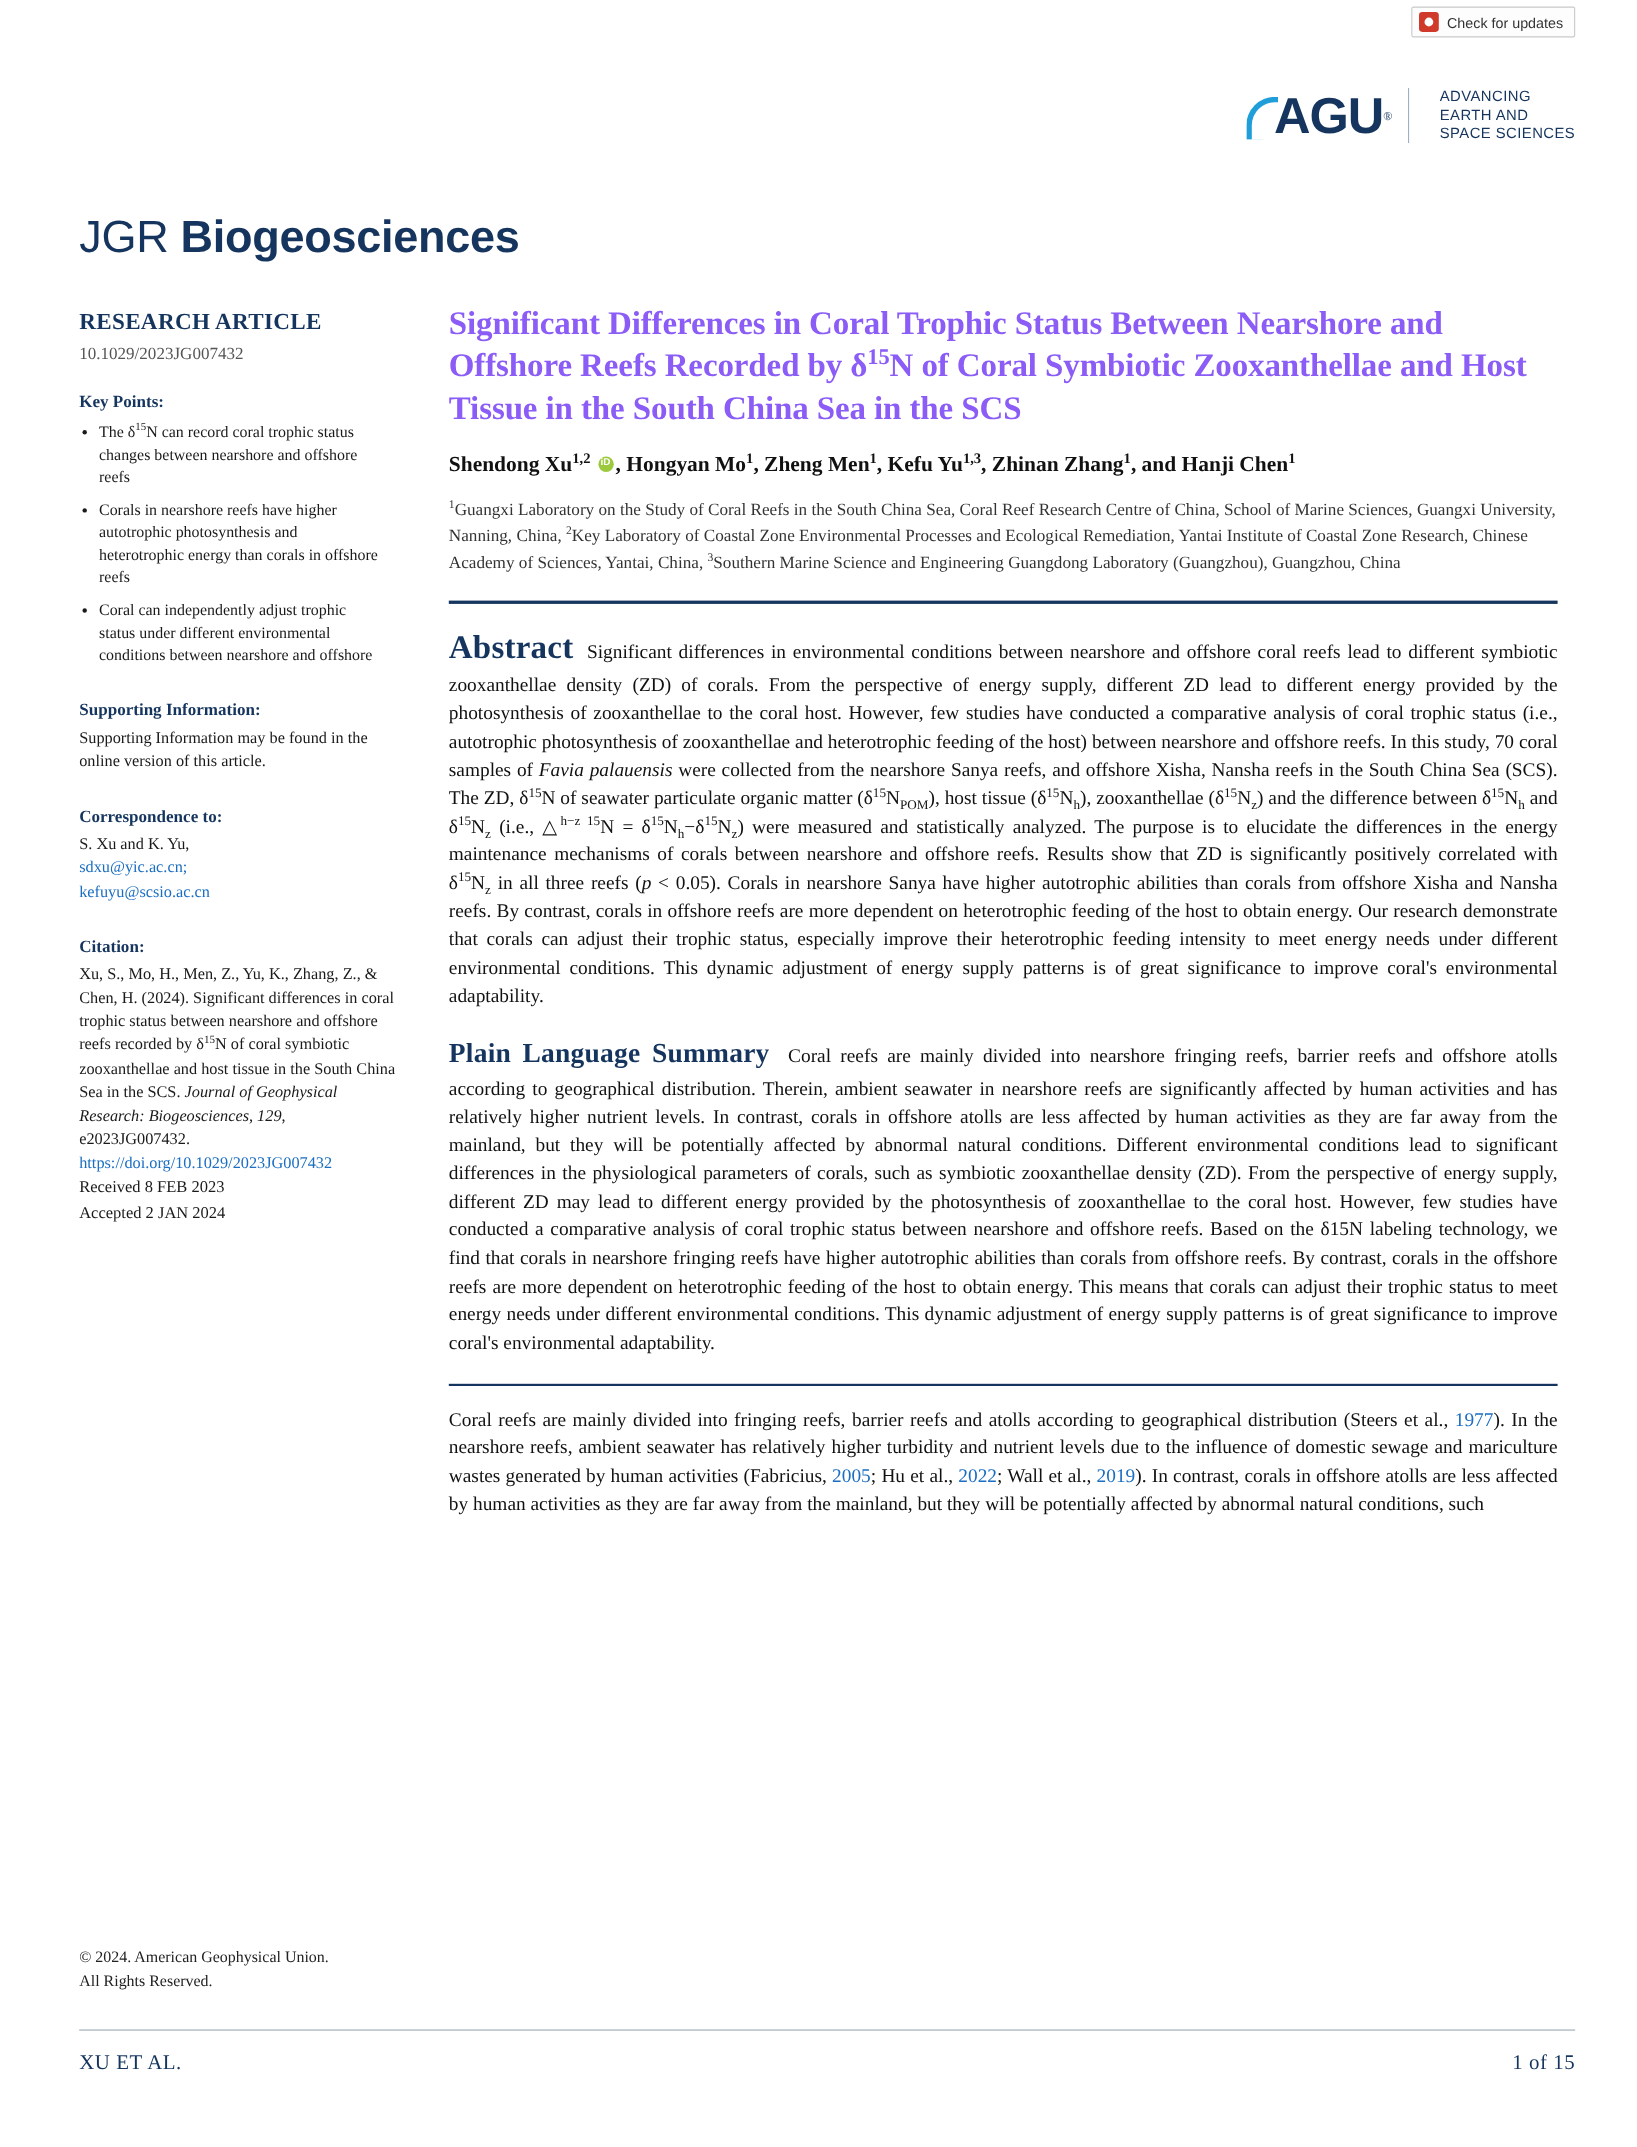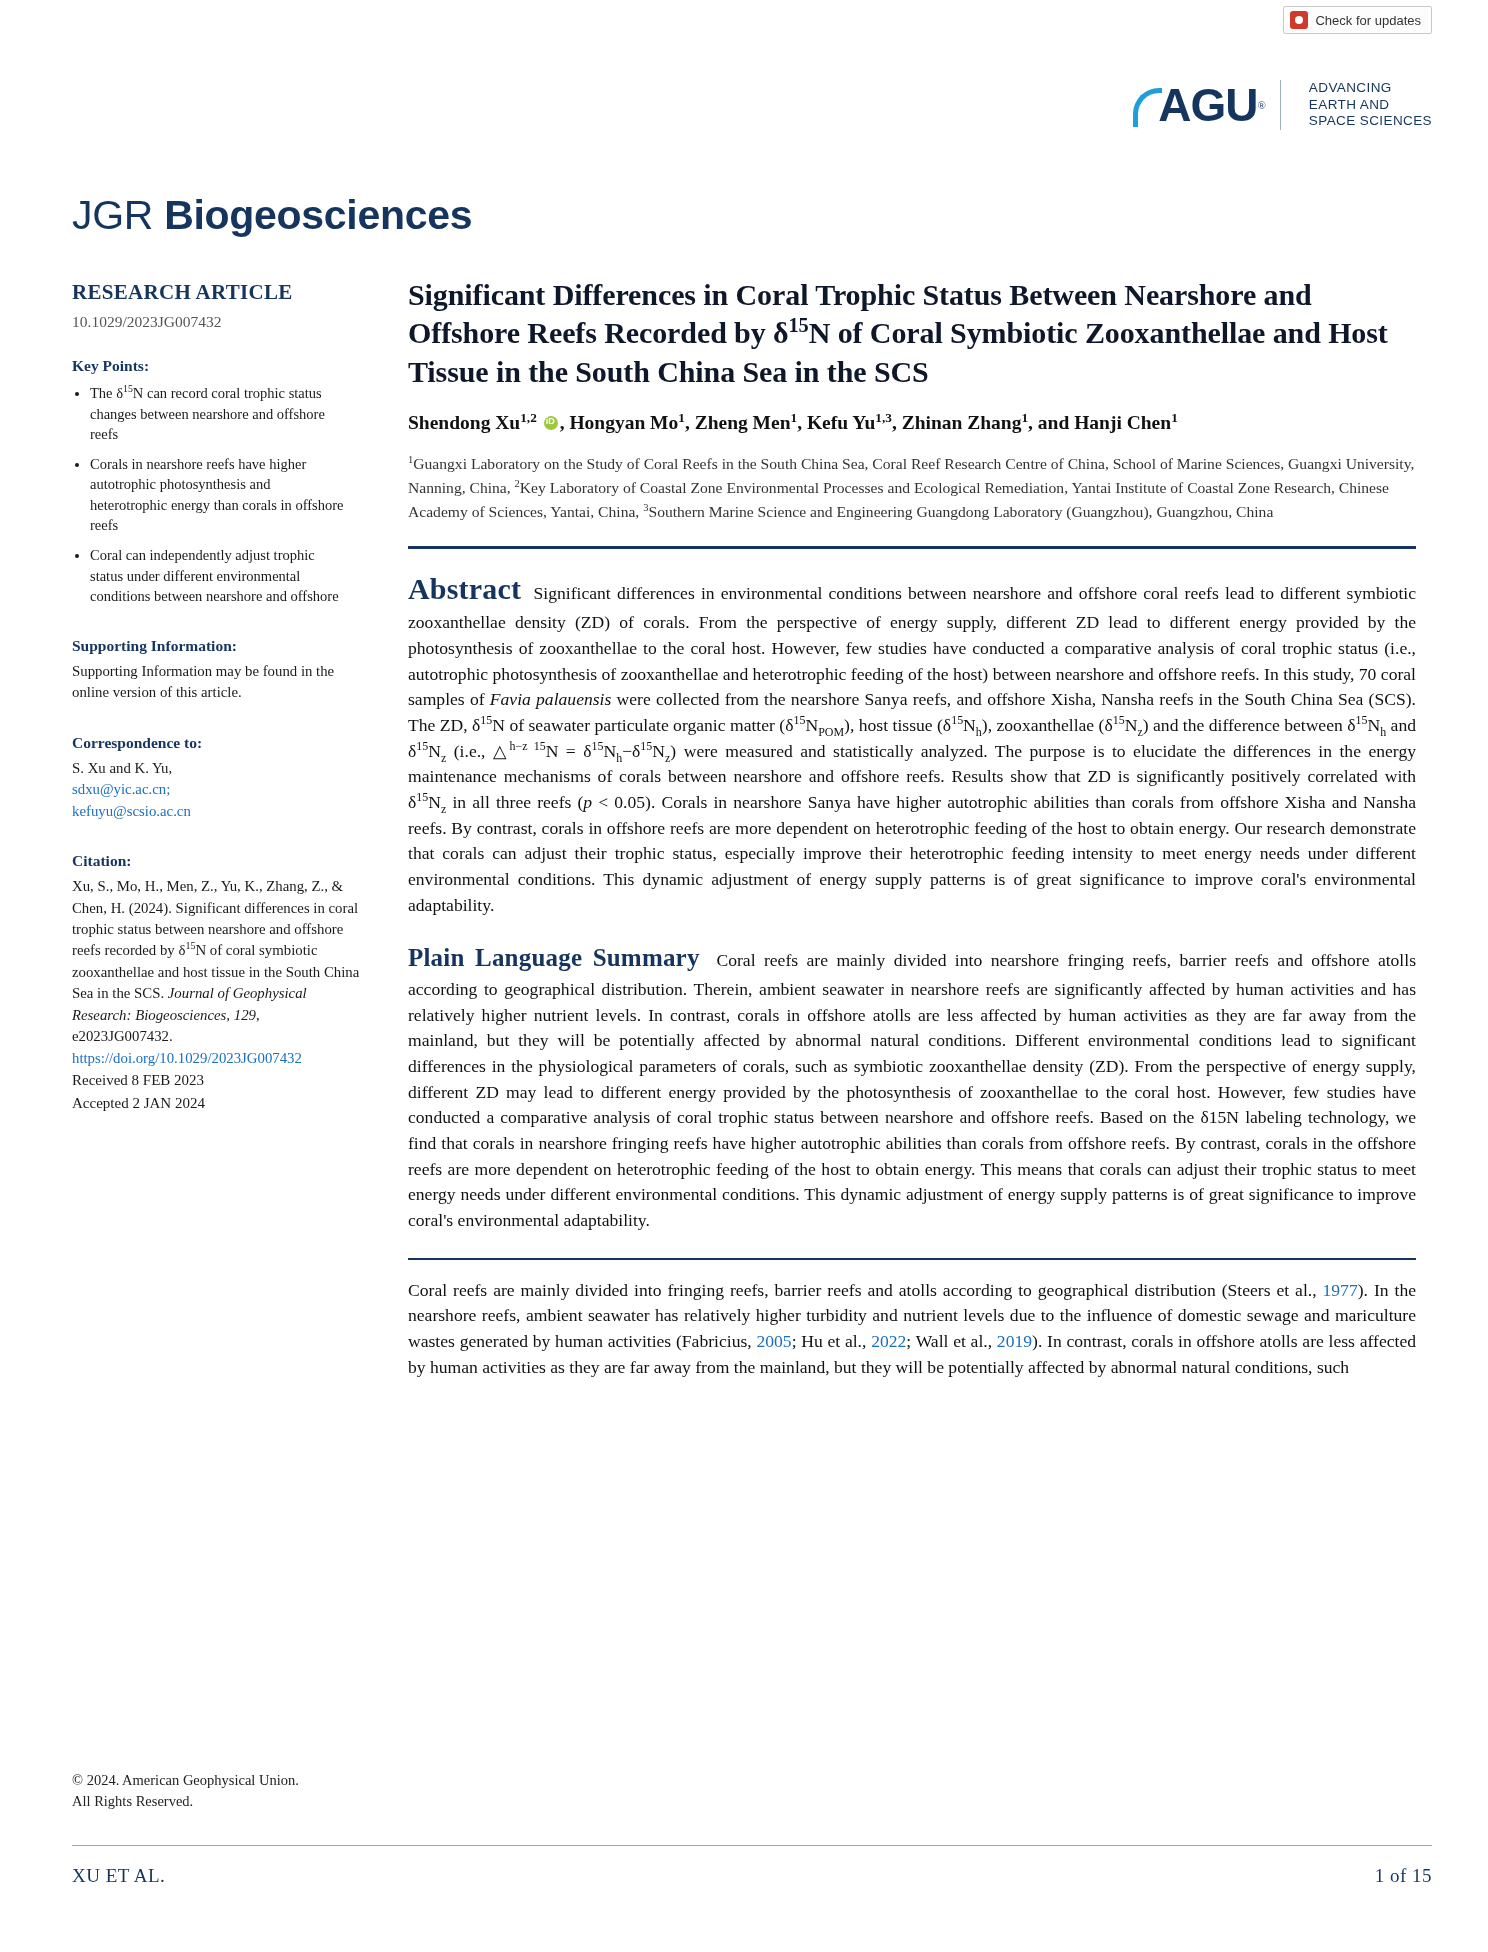--- a/index.html
+++ b/index.html
@@ -176,21 +176,21 @@
     font-size: 14.5px;
     line-height: 1.45;
     color: #222;
   }
 
   
   .art-title {
     font-size: 30px;
     line-height: 1.28;
     font-weight: bold;
-    color: #0f172a;
+    color: #8b5cf6;
     letter-spacing: -0.1px;
   }
   .authors {
     margin-top: 18px;
     font-size: 19.5px;
     font-weight: bold;
     color: #111;
     line-height: 1.4;
   }
   .orcid {

